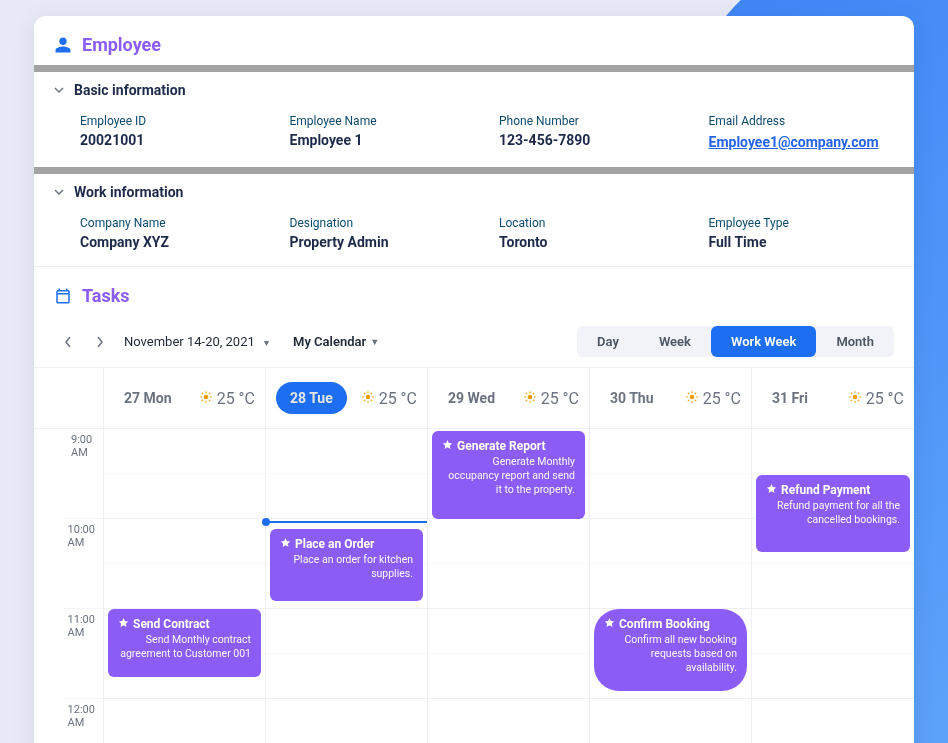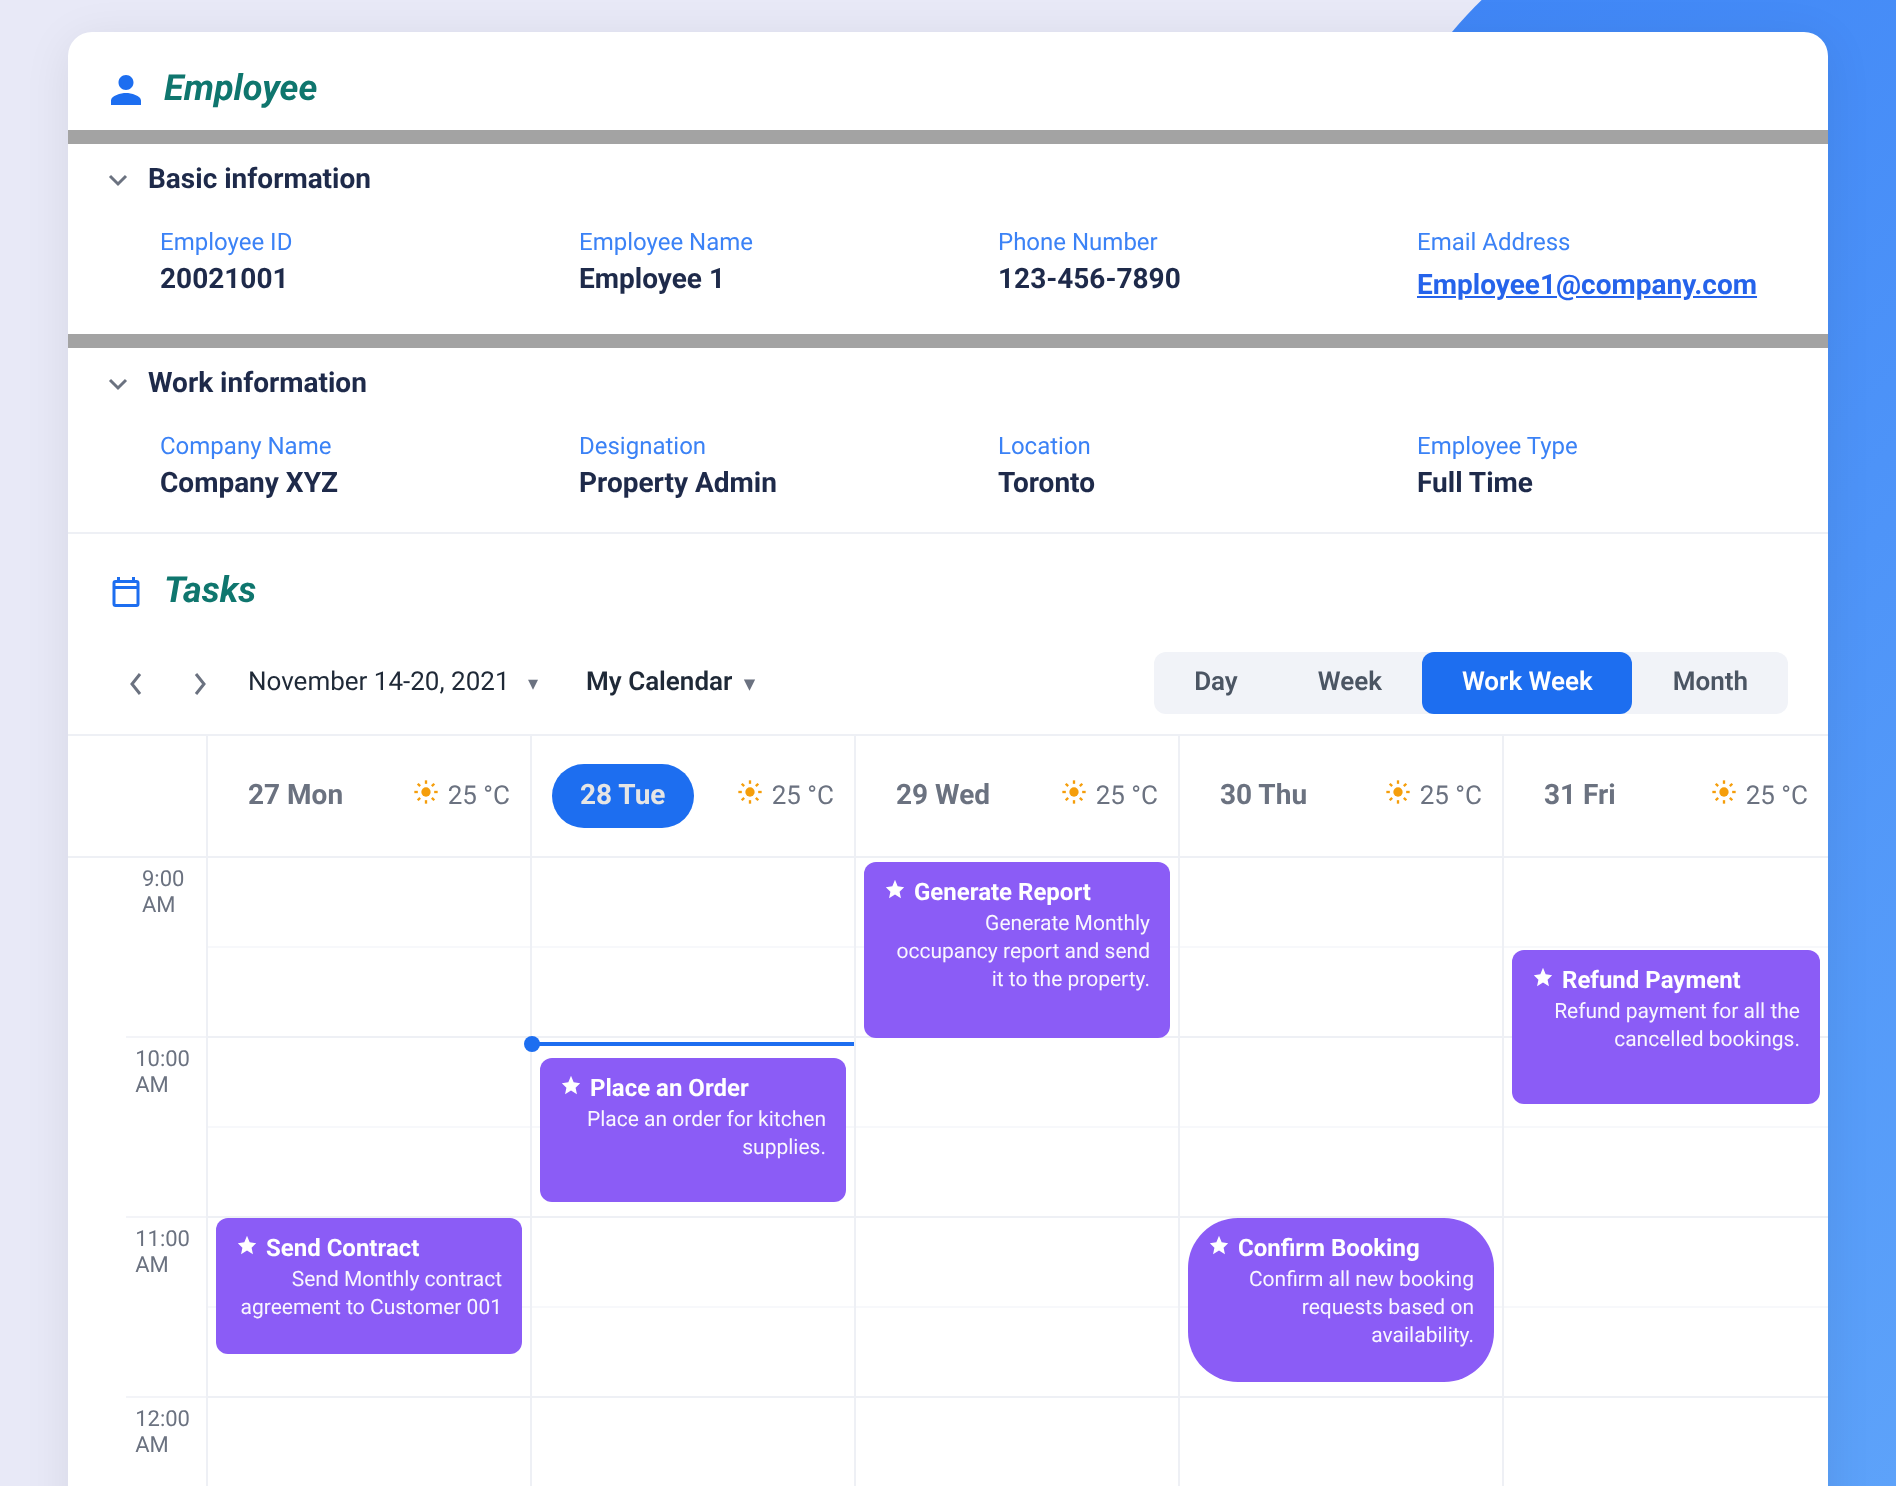--- a/index.html
+++ b/index.html
@@ -30,37 +30,37 @@
       width: 880px;
       margin: 0 auto;
     }
     .section-header {
       display: flex;
       align-items: center;
       gap: 10px;
       padding: 18px 20px 10px;
     }
     .section-header .icon { width: 18px; height: 18px; }
-    .section-title { font-size: 18px; font-weight: 700; color: #0f766e; font-style: italic; }
+    .section-title { font-size: 18px; font-weight: 700; color: #8b5cf6; }
     .collapsible-header {
       display: flex;
       align-items: center;
       gap: 10px;
       padding: 10px 20px;
       border-top: 7px solid #a3a3a3;
     }
     .chev-icon { width: 10px; height: 10px; display: inline-flex; align-items: center; justify-content: center; color: #6b7280; }
     .collapsible-title { font-size: 14px; font-weight: 700; color: #1e2a4a; }
     .info-grid {
       display: grid;
       grid-template-columns: repeat(4, 1fr);
       gap: 12px 24px;
       padding: 6px 20px 16px 46px;
     }
-    .field-label { font-size: 12px; color: #3b82f6; margin-bottom: 4px; }
+    .field-label { font-size: 12px; color: #0c4a6e; margin-bottom: 4px; }
     .field-value { font-size: 14px; font-weight: 700; color: #1e2a4a; }
     .field-link { font-size: 14px; font-weight: 700; color: #2563eb; text-decoration: underline; }
     .divider { border-top: 1px solid #eef0f5; }
     .tasks-toolbar {
       display: flex;
       align-items: center;
       gap: 4px;
       padding: 10px 20px;
     }
     .nav-btn {
@@ -112,21 +112,21 @@
     .day-label {
       font-size: 14px; font-weight: 700; color: #6b7280;
       padding: 6px 10px;
     }
     .day-label.today {
       background: #1d6ef0;
       color: #e5e5e5;
       border-radius: 999px;
       padding: 8px 14px;
     }
-    .weather { display: flex; align-items: center; gap: 4px; font-size: 13px; color: #6b7280; }
+    .weather { display: flex; align-items: center; gap: 4px; font-size: 16px; color: #6b7280; }
     .weather svg { color: #f59e0b; }
     .cal-body {
       position: relative;
       display: grid;
       grid-template-columns: 70px repeat(5, 1fr);
     }
     .time-col {
       border-right: 1px solid #eef0f5;
     }
     .time-slot {

